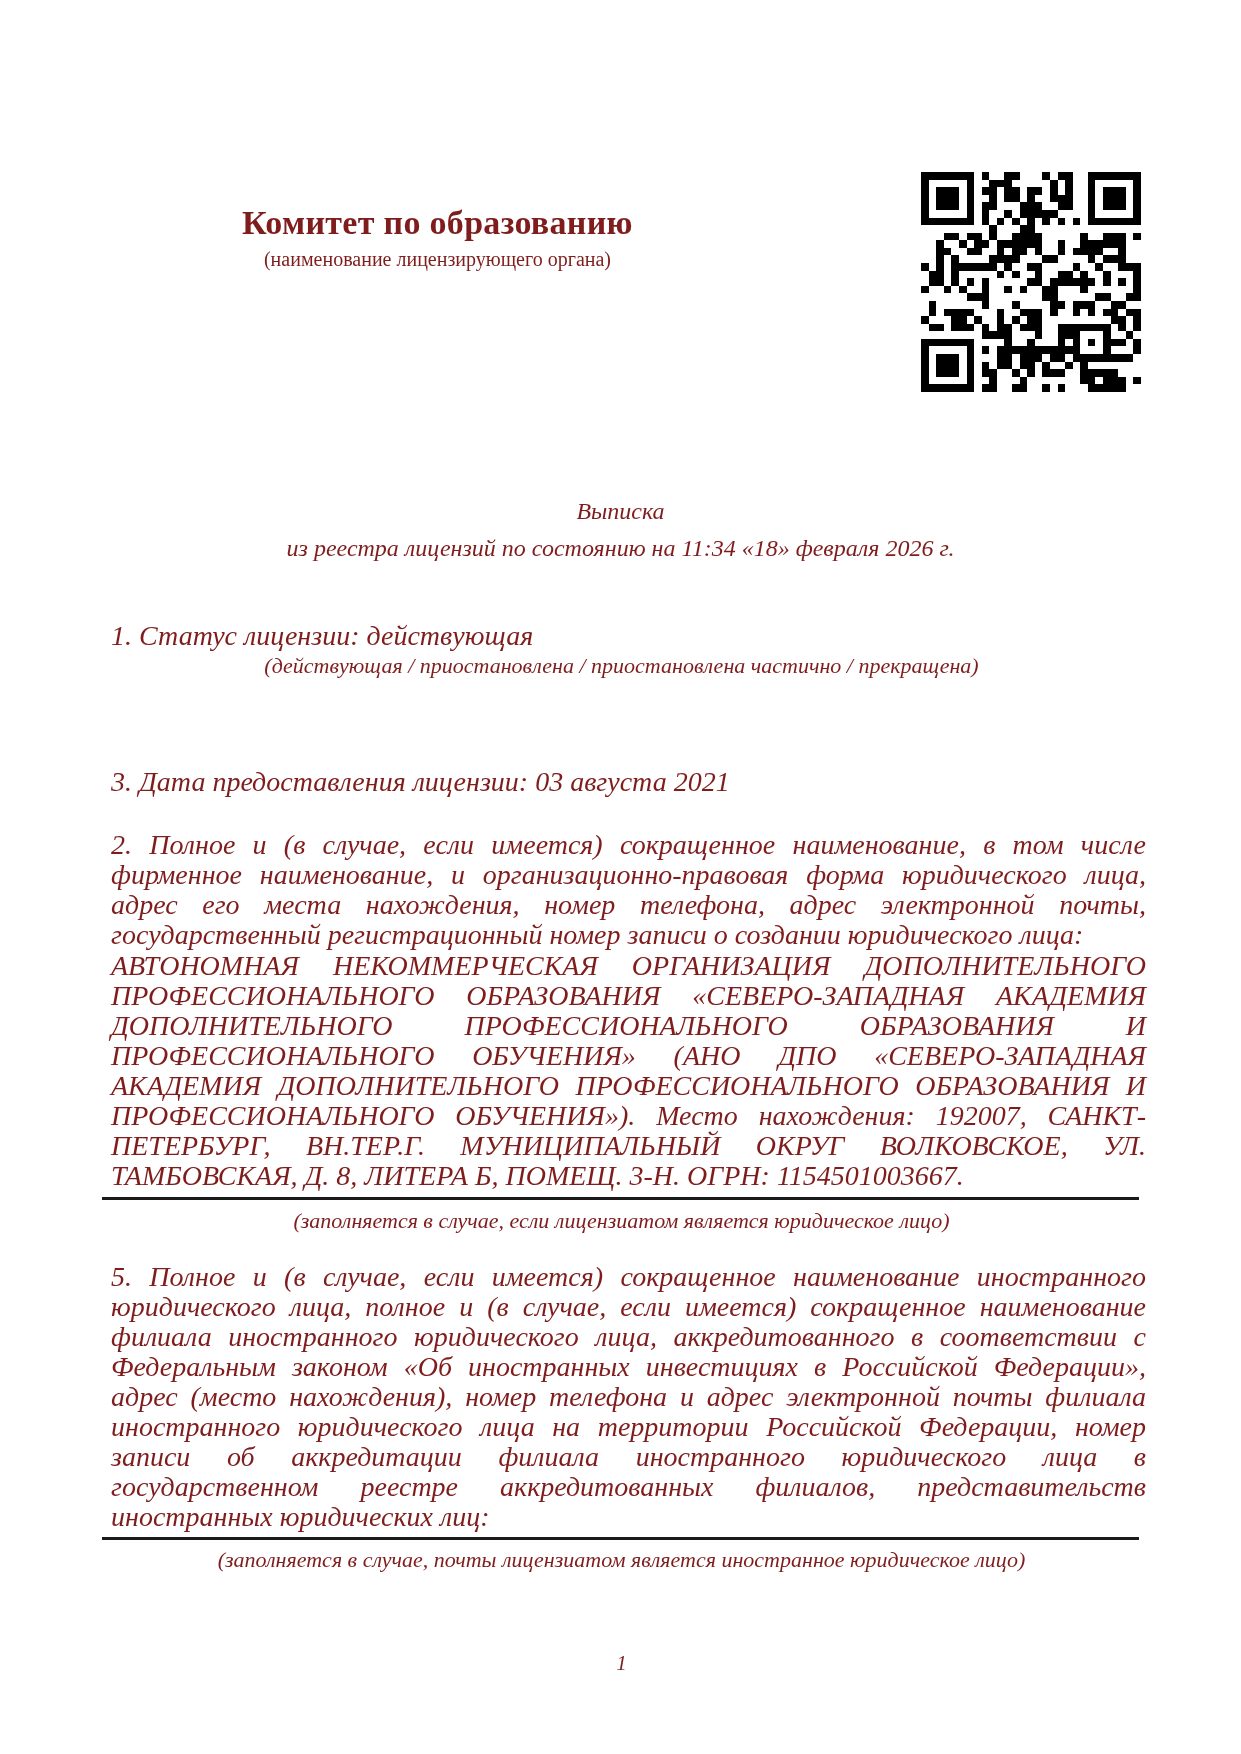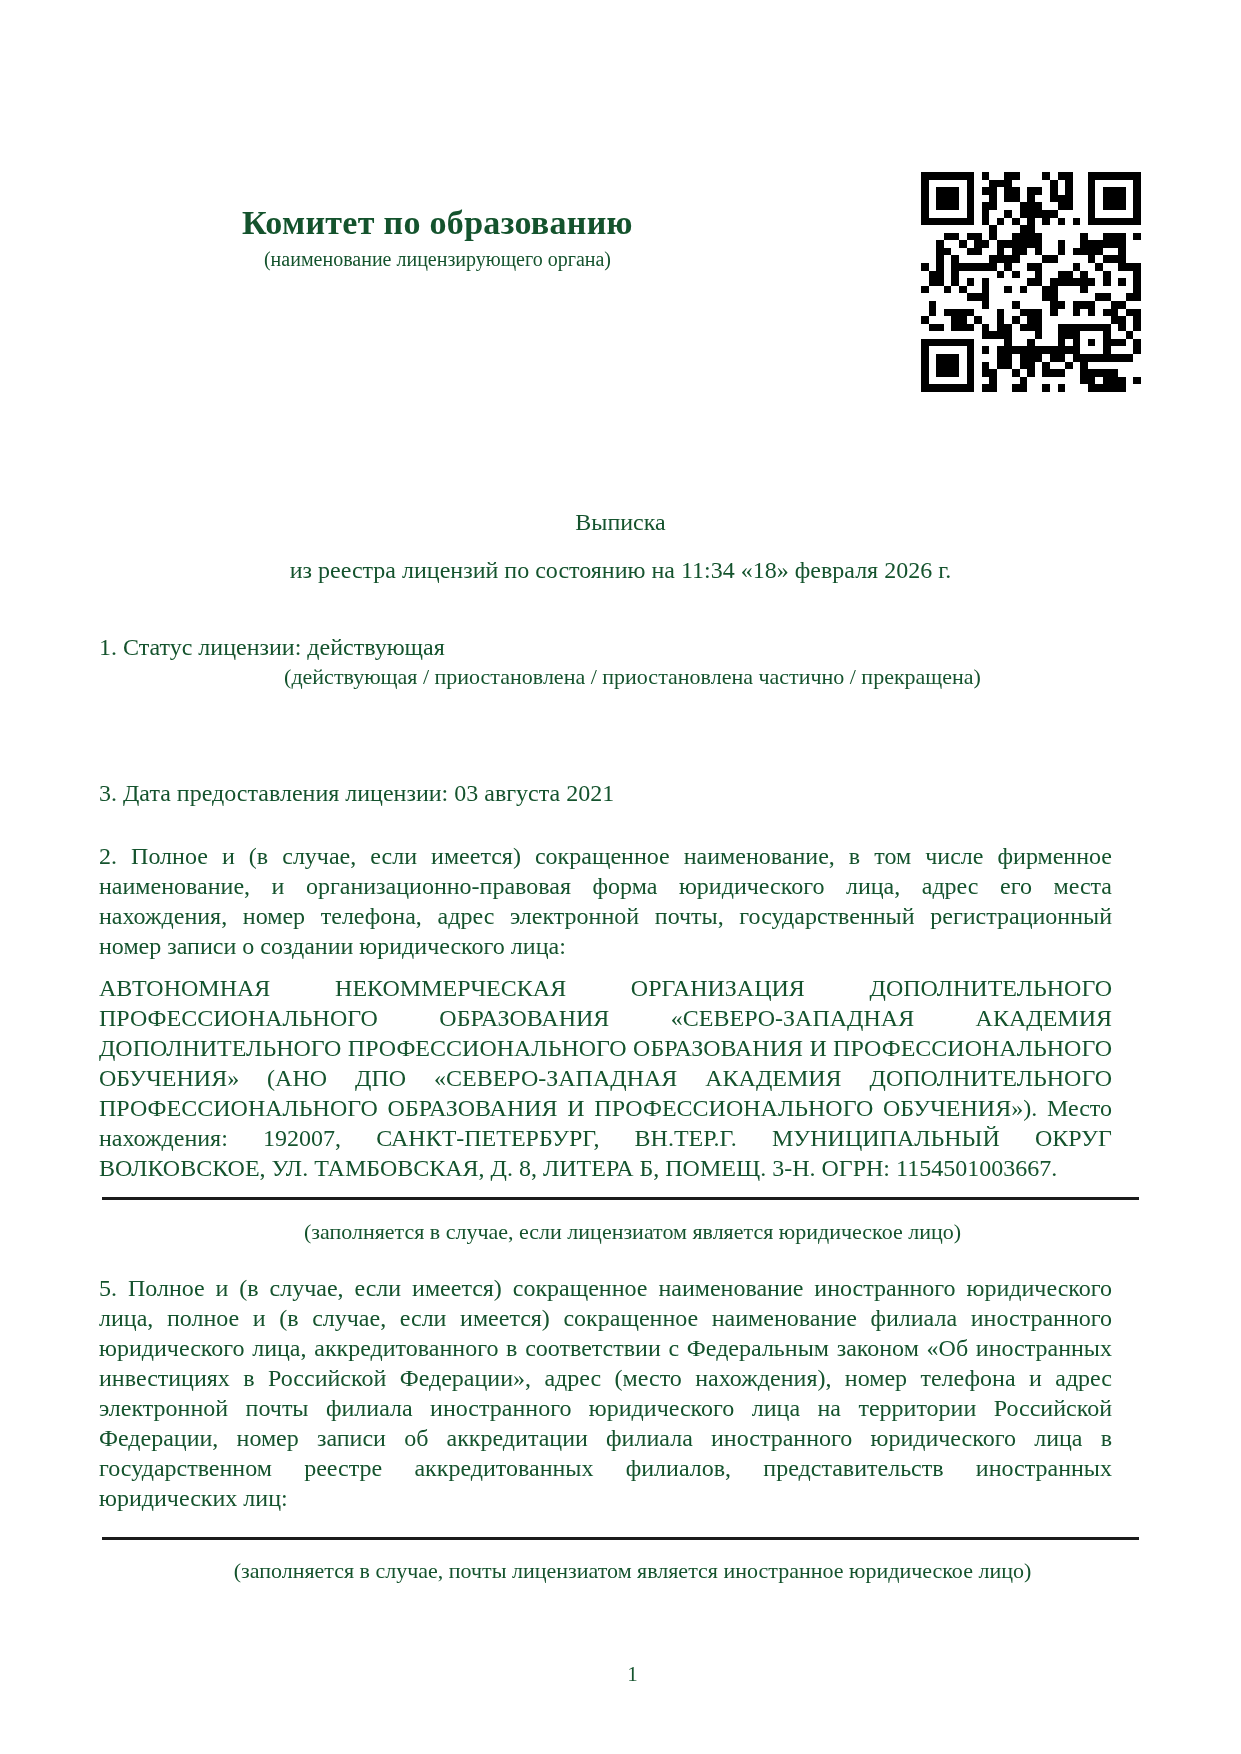--- a/index.html
+++ b/index.html
@@ -2,26 +2,26 @@
 <html><head>
 <meta charset="utf-8">
 <style>
   html, body { margin: 0; padding: 0; }
   body { background: #ffffff; }
   .page {
     position: relative;
     width: 1241px;
     height: 1714px;
     background: #ffffff;
-    color: #14532d;
+    color: #7f1d1d;
     font-family: "Liberation Serif", "DejaVu Serif", serif;
     overflow: hidden;
   }
   .abs { position: absolute; }
-  p { margin: 12px; }
+  p { margin: 1px; font-style: italic; }
 
   .header-block {
     top: 203px; left: 105px; width: 665px;
     text-align: center;
   }
   .header-name {
     font-size: 34px;
     font-weight: bold;
     letter-spacing: 0.3px;
     line-height: 40px;
@@ -38,22 +38,22 @@
   }
 
   .doc-title {
     top: 492px; left: 102px; width: 1037px;
     text-align: center;
     font-size: 24px;
     line-height: 36px;
   }
 
   .body-line {
-    left: 87px; width: 1037px;
-    font-size: 24px;
+    left: 110px; width: 1037px;
+    font-size: 28px;
     line-height: 30px;
   }
   .just { text-align: justify; }
 
   .item-status   { top: 620px; }
   .item-regnum   { top: 701px; }
   .item-date     { top: 766px; }
   .item-legal    { top: 829px; }
   .item-foreign  { top: 1261px; }
 

